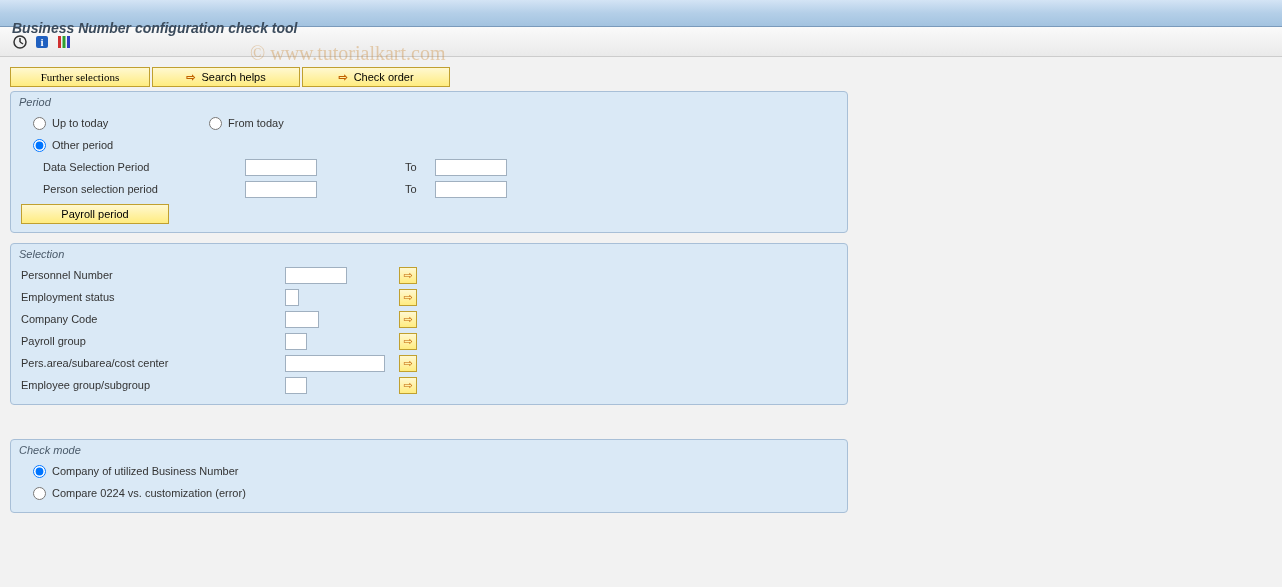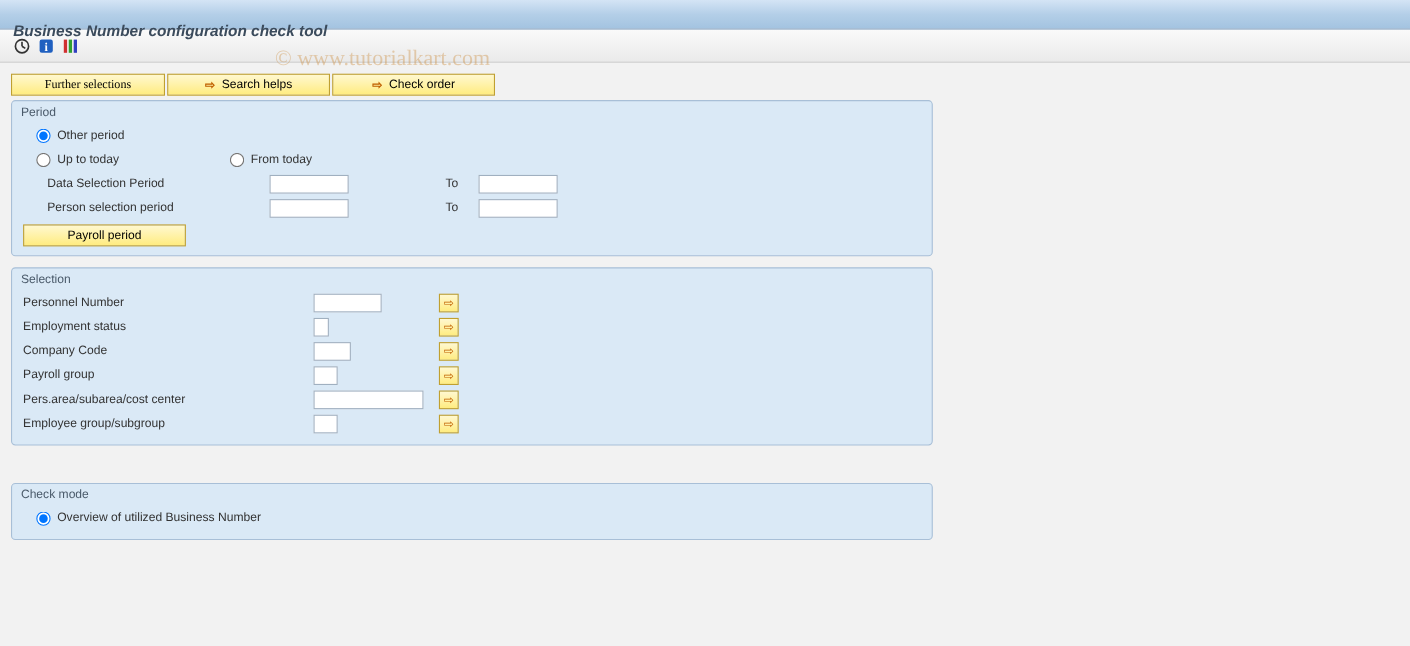--- a/index.html
+++ b/index.html
@@ -71,20 +71,21 @@
     border: 1px solid #a8bfd7;
     border-radius: 4px;
     margin-bottom: 10px;
     padding: 2px 8px 8px 8px;
     width: 838px;
   }
   .groupbox legend, .group-title {
     font-size: 11px;
     color: #4a5a6a;
     padding: 2px 0 4px 0;
+    font-style: italic;
   }
   .row { display:flex; align-items:center; height:22px; }
   .col-radiowrap { display:inline-flex; align-items:center; gap:4px; }
   .col-radiowrap input { margin-right:2px;}
   .pad-left { margin-left: 14px;}
   .period-grid .row > div:nth-child(1){ width:176px;}
   .period-grid .row > div:nth-child(2){ width:200px;}
   .period-grid .row > div:nth-child(3){ width:200px;}
   .label { color:#333; }
   .inp {
@@ -161,36 +162,36 @@
         <span class="arrow">⇨</span>
         <span>Check order</span>
       </button>
   </div>
 
   <div class="groupbox period-grid">
     <div class="group-title">Period</div>
 
     <div class="row">
       <div class="col-radiowrap pad-left">
-          <input type="radio" name="period" checked="" style="">
-          <span class="label">Other period</span>
-        </div>
-      <div></div>
-        <div></div>
-    </div>
-    <div class="row">
-      <div class="col-radiowrap pad-left">
           <input type="radio" name="period" style="">
           <span class="label">Up to today</span>
         </div>
       <div class="col-radiowrap">
           <input type="radio" name="period" style="">
           <span class="label">From today</span>
         </div>
       <div></div>
+    </div>
+    <div class="row">
+      <div class="col-radiowrap pad-left">
+          <input type="radio" name="period" checked="" style="">
+          <span class="label">Other period</span>
+        </div>
+      <div></div>
+        <div></div>
     </div>
     <div class="date-row">
       <div class="lbl label">Data Selection Period</div>
       <div class="inpwrap"><input class="inp" type="text" style=""></div>
       <div class="to label">To</div>
       <div class="inpwrap2"><input class="inp" type="text" style=""></div>
     </div>
     <div class="date-row">
       <div class="lbl label">Person selection period</div>
       <div class="inpwrap"><input class="inp" type="text" style=""></div>
@@ -239,18 +240,24 @@
     </div>
   </div>
 
   <div class="mid-gap"></div>
 
   <div class="groupbox">
     <div class="group-title">Check mode</div>
     <div class="row">
       <div class="col-radiowrap pad-left">
           <input type="radio" name="checkmode" checked="" style="">
-          <span class="label">Overview of utilized Business Number</span>
+          <span class="label">Company of utilized Business Number</span>
+        </div>
+    </div>
+    <div class="row">
+      <div class="col-radiowrap pad-left">
+          <input type="radio" name="checkmode" style="">
+          <span class="label">Compare 0224 vs. customization (error)</span>
         </div>
     </div>
   </div>
 
 </div>
 
 </body></html>

